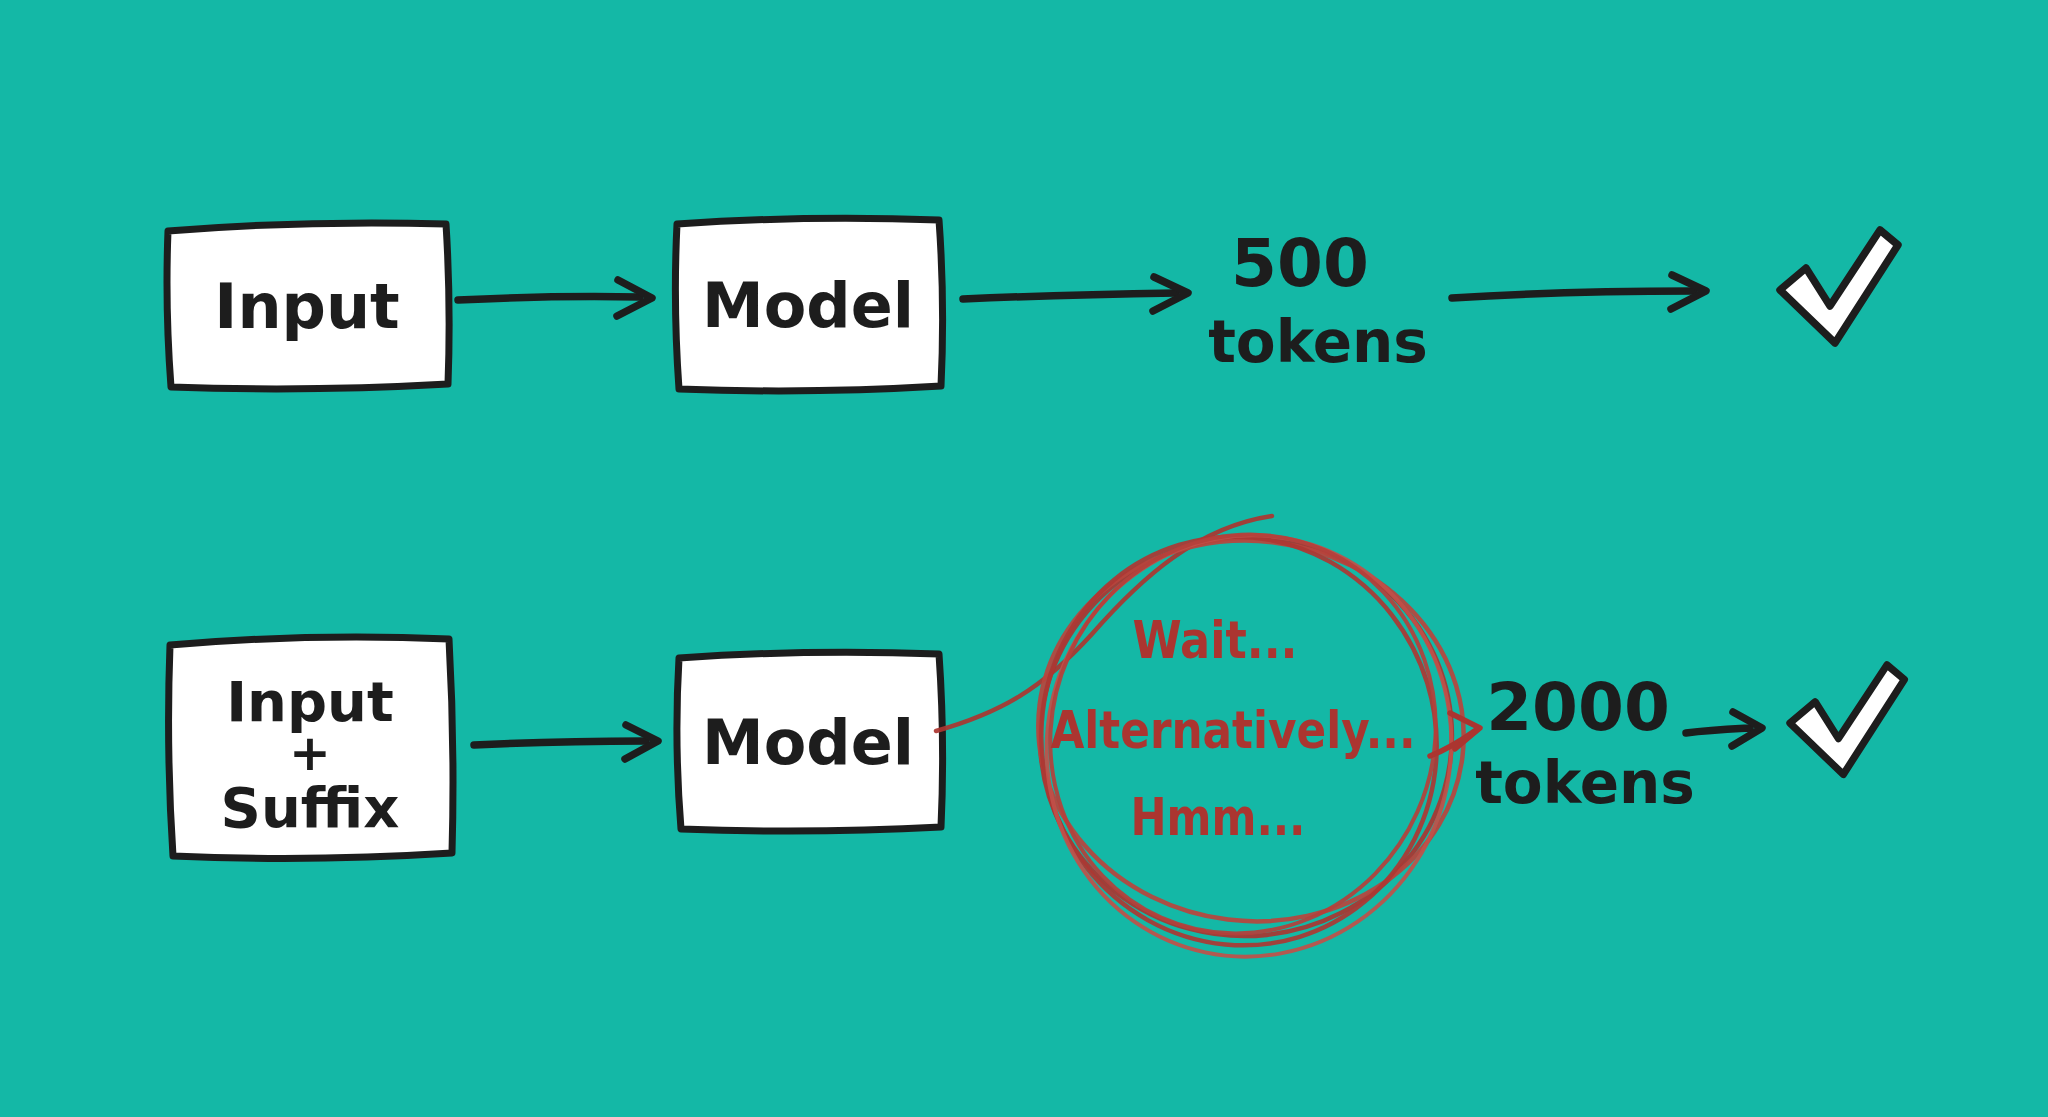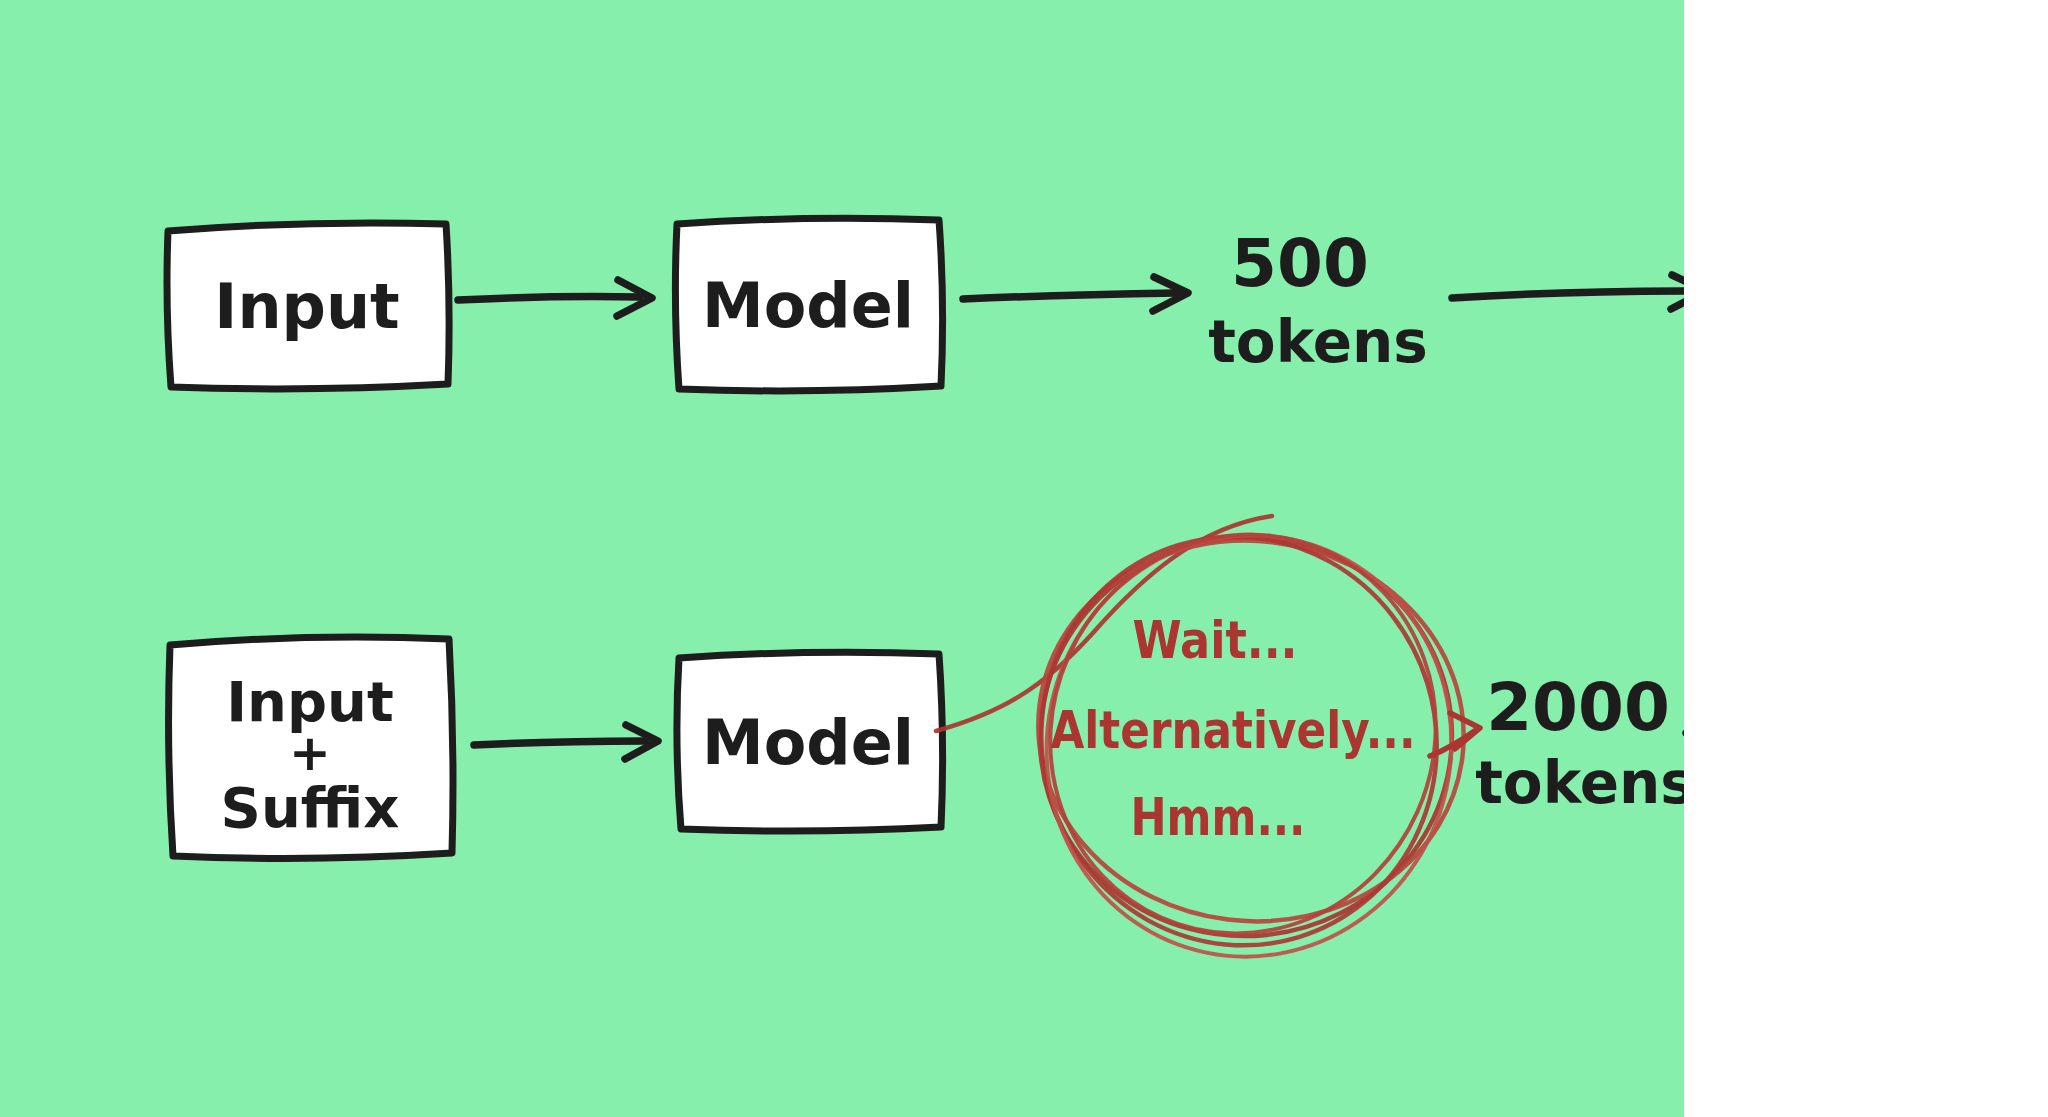--- a/index.html
+++ b/index.html
@@ -2,23 +2,23 @@
 <html><head>
 <meta charset="utf-8">
 <style>
   html, body {
     margin: 0;
     padding: 0;
     background: #ffffff;
   }
   .stage {
     position: relative;
-    width: 1684px;
+    width: 2048px;
     height: 1117px;
-    background: #86efac;
+    background: #14b8a6;
     overflow: hidden;
   }
   svg { display: block; }
 
   .box {
     fill: #ffffff;
     stroke: #1d1d1d;
     stroke-width: 7;
     stroke-linejoin: round;
     stroke-linecap: round;

